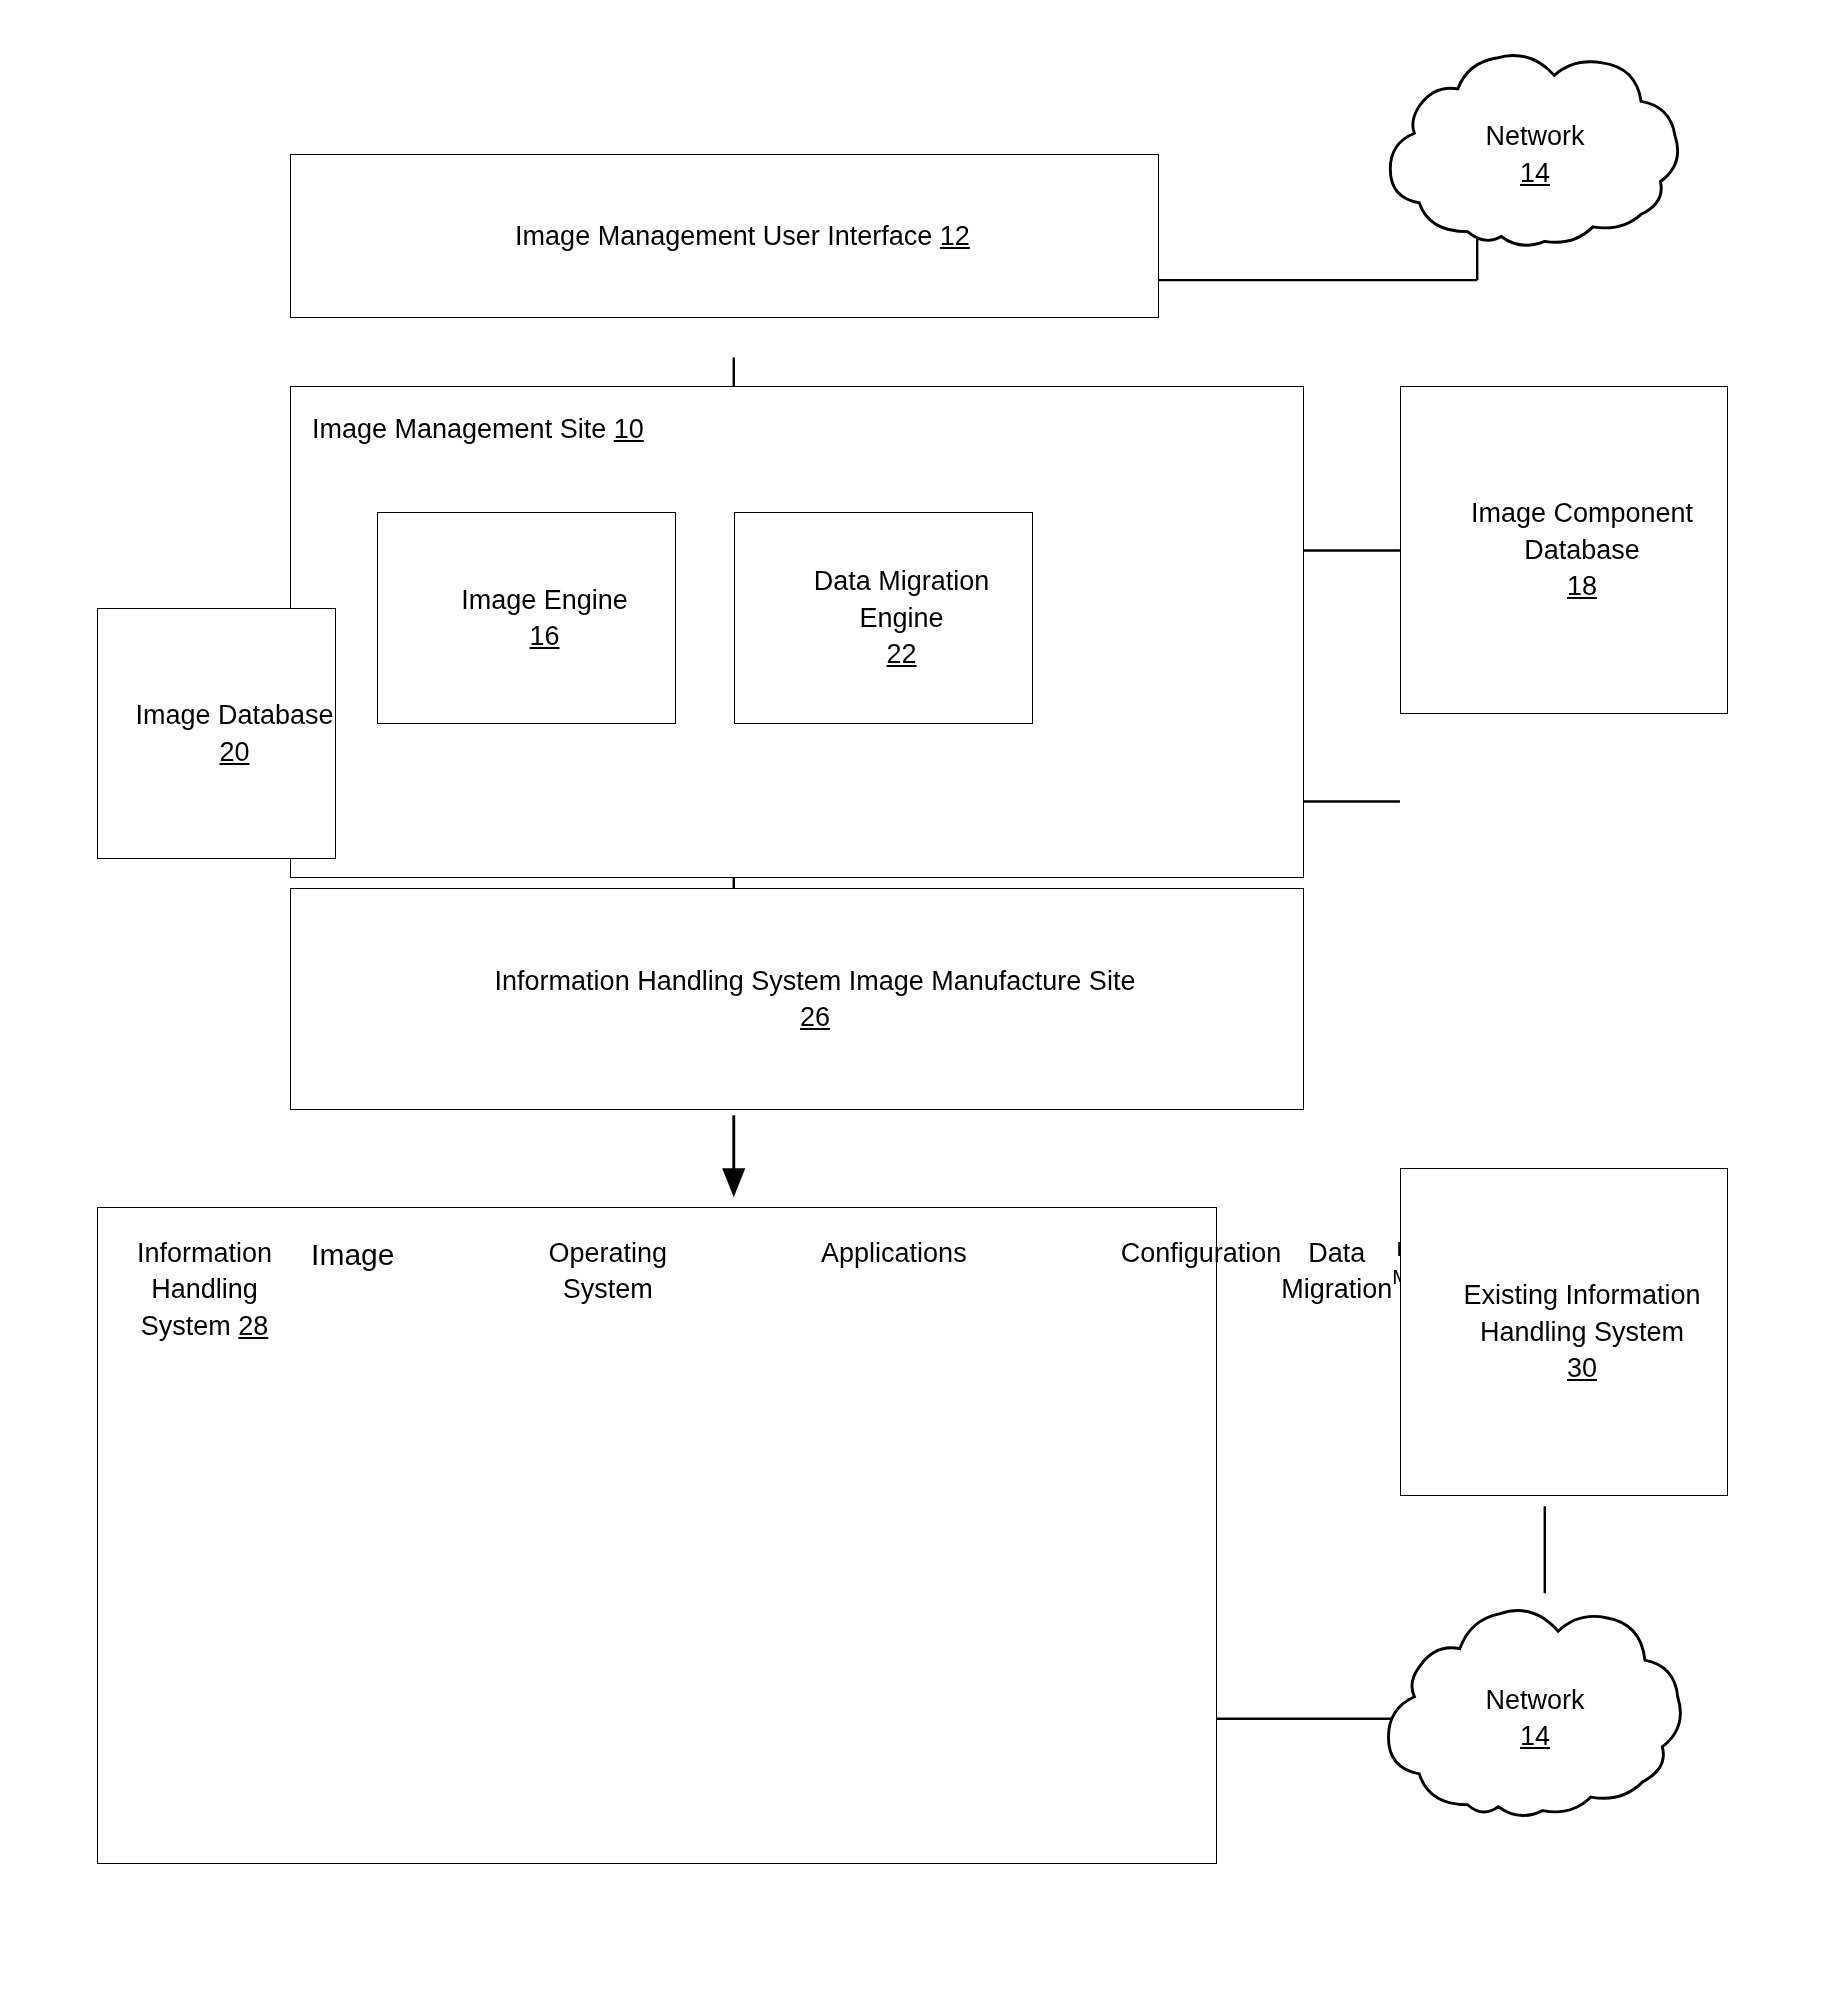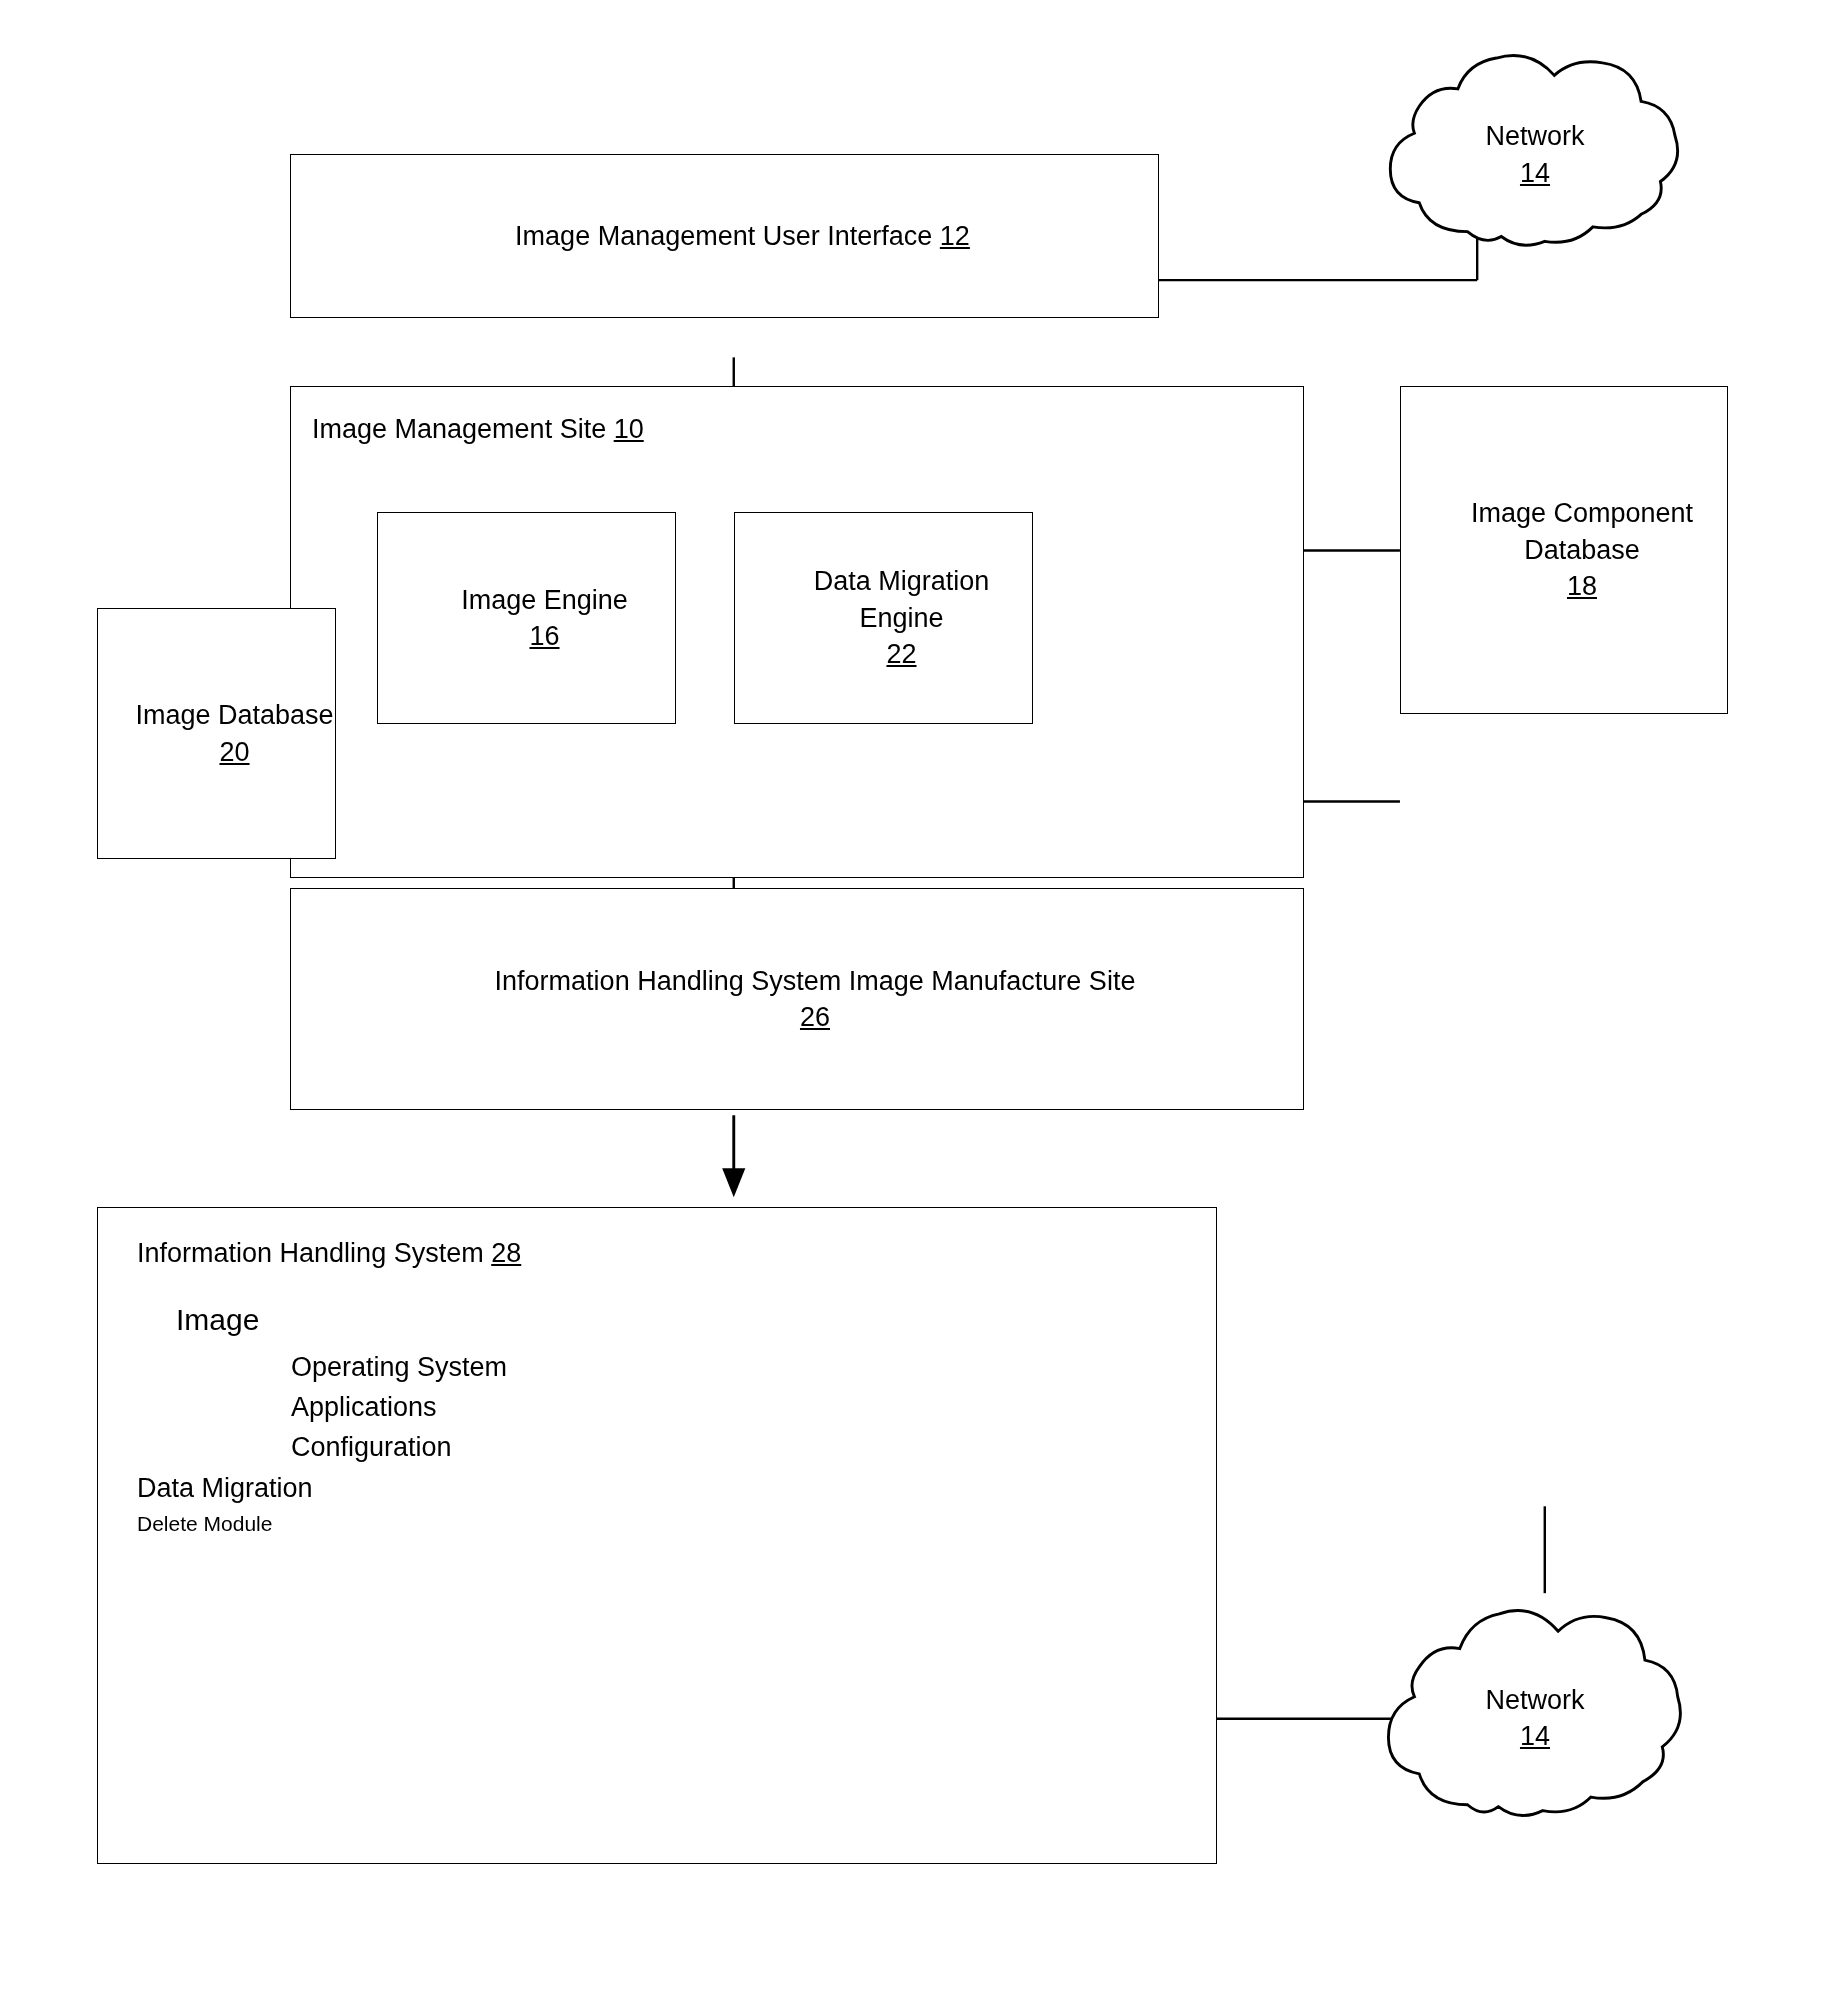--- a/index.html
+++ b/index.html
@@ -180,21 +180,21 @@
     </div>
   </div>
 
   <div class="box" style="left: 290px; top: 888px; width: 1014px; height: 222px;">
     <div class="box-label">
       <span>Information Handling System Image Manufacture Site</span><br>
       <span class="underline">26</span>
     </div>
   </div>
 
-  <div class="box" style="left: 97px; top: 1207px; width: 1120px; height: 657px; align-items: flex-start; justify-content: flex-start; padding: 27px 39px; flex-direction: column; gap: 0;">
+  <div class="box" style="left: 97px; top: 1207px; width: 1120px; height: 657px; align-items: flex-start; justify-content: flex-start; padding: 27px 39px; gap: 0;">
     <div style="font-size:27px; margin-bottom: 29px;">
       <span>Information Handling System</span> <span class="underline">28</span>
     </div>
     <div style="font-size:30px; margin-left: 39px; margin-bottom: 7.7px;">
       <span>Image</span>
     </div>
     <div style="font-size:27px; margin-left: 154px; margin-bottom: 3.9px;">
       <span>Operating System</span>
     </div>
     <div style="font-size:27px; margin-left: 154px; margin-bottom: 3.9px;">
@@ -204,20 +204,26 @@
       <span>Configuration</span>
     </div>
     <div style="font-size:27px; margin-bottom: 3.9px;">
       <span>Data Migration</span>
     </div>
     <div style="font-size:21px; margin-bottom: 3.9px;">
       <span>Delete Module</span>
     </div>
   </div>
 
+  <div class="box" style="left: 1400px; top: 1168px; width: 328px; height: 328px;">
+    <div class="box-label">
+      <span>Existing Information Handling System</span><br>
+      <span class="underline">30</span>
+    </div>
+  </div>
 
   <div class="cloud" style="left: 1371px; top: 1583px; width: 328px; height: 270px;">
     <svg viewBox="0 0 340 280" xmlns="http://www.w3.org/2000/svg">
       <path d="
         M 100,230
         Q 60,230 50,198
         Q 18,192 18,160
         Q 18,130 45,118
         Q 38,103 50,87
         Q 66,63 92,68

